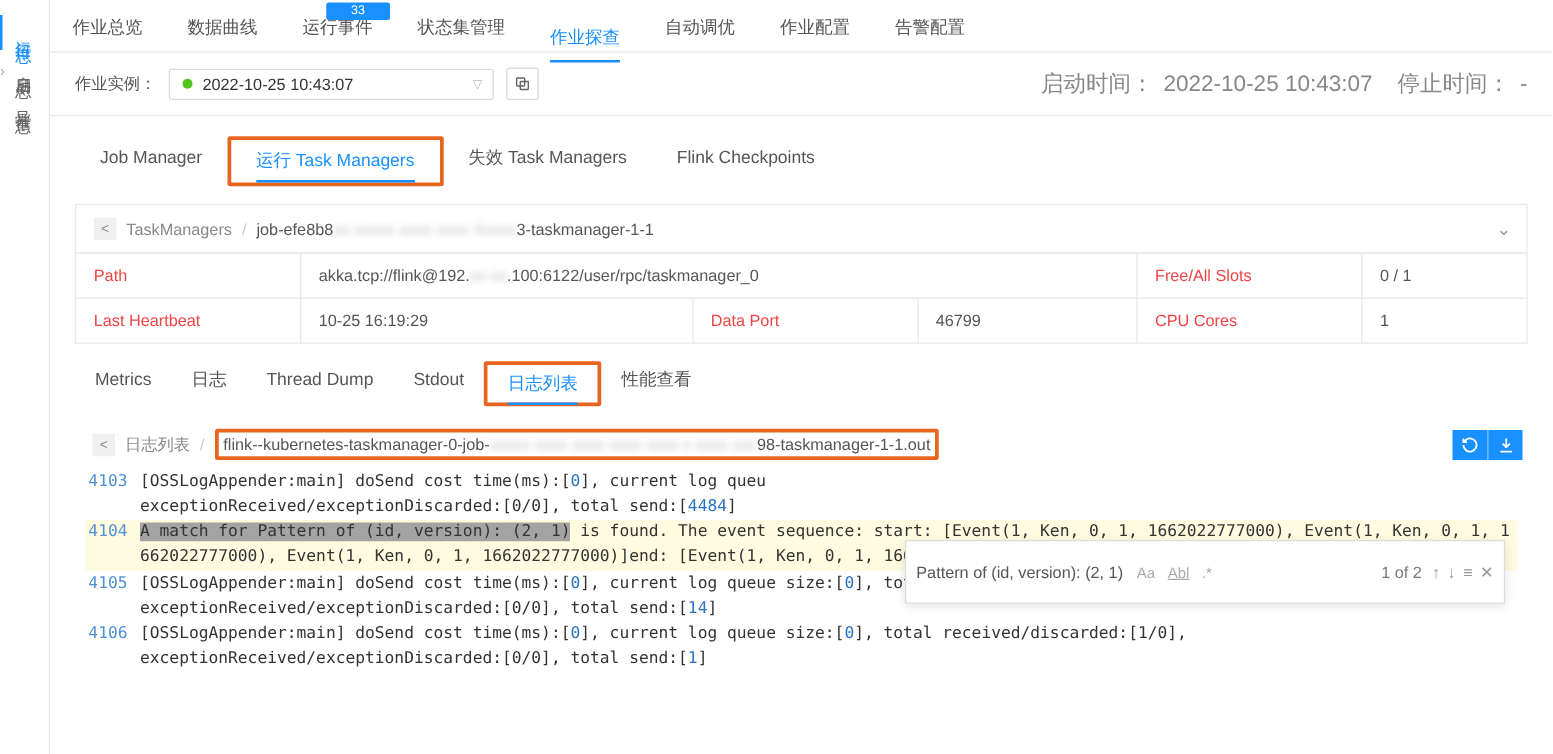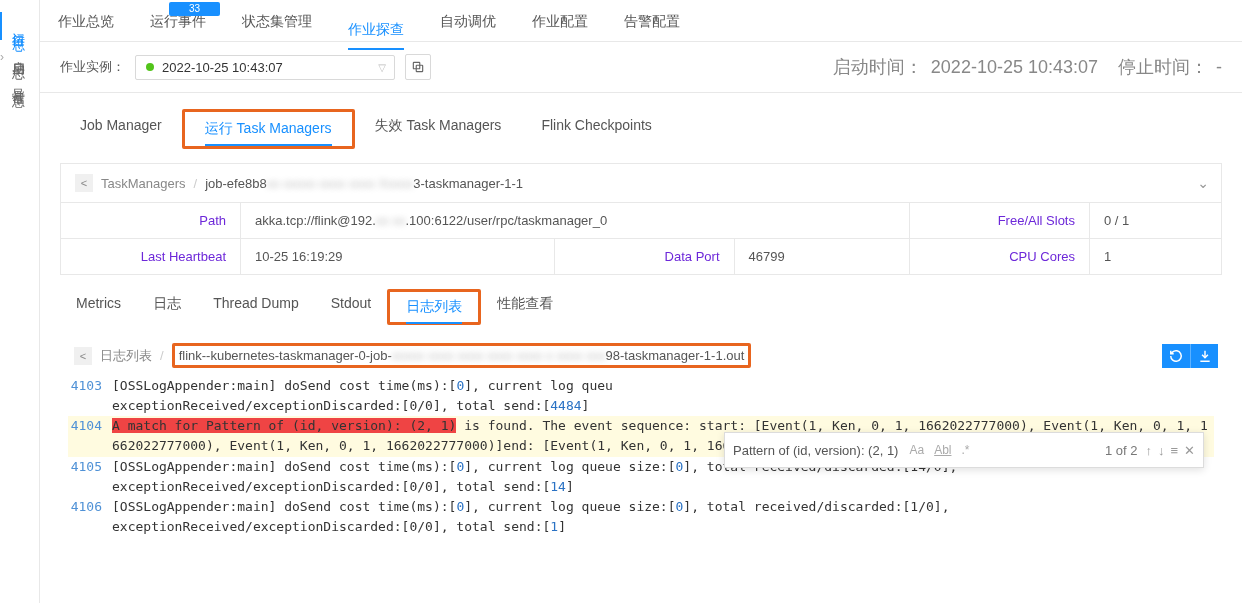--- a/index.html
+++ b/index.html
@@ -192,21 +192,21 @@
       width: 100%;
       border-collapse: collapse;
       margin-top: -1px;
     }
     .info-table td {
       border: 1px solid #e8e8e8;
       padding: 10px 14px;
       color: #555;
       font-size: 13px;
     }
-    .info-table .label-cell { color: #6d28d9; width: 180px; text-align: right; }
+    .info-table .label-cell { color: #ef4444; width: 180px; }
     .sub-sub-tabs {
       display: flex;
       gap: 0;
       margin: 14px 0 10px;
     }
     .sub-sub-tab {
       padding: 6px 16px;
       color: #555;
       cursor: pointer;
       position: relative;
@@ -256,27 +256,27 @@
       width: 44px;
       text-align: right;
       color: #4f91d6;
       padding-right: 10px;
       user-select: none;
       flex-shrink: 0;
     }
     .logtext { flex: 1; white-space: pre-wrap; word-break: break-all; }
     .num-b { color: #2a72c4; }
     .hl-line { background: #fffbe0; }
-    .hl-match { background: #ef4444; }
+    .hl-match { background: #a3a3a3; }
     .search-overlay {
       position: absolute;
       top: 432px;
       right: 38px;
       width: 480px;
-      height: 36px;
+      height: 51px;
       background: #fff;
       border: 1px solid #dcdcdc;
       box-shadow: 0 2px 8px rgba(0,0,0,0.12);
       display: flex;
       align-items: center;
       padding: 16px 8px;
       gap: 8px;
       font-size: 13px;
       color: #555;
     }
@@ -295,20 +295,21 @@
   <div class="sidebar">
     <div class="sidebar-toggle">›</div>
     <div class="sidebar-item active">运行日志</div>
     <div class="sidebar-item">启动日志</div>
     <div class="sidebar-item">异常信息</div>
   </div>
 
   <div class="main">
     <div class="top-tabs">
       <div class="top-tab">作业总览</div>
+      <div class="top-tab">数据曲线</div>
       <div class="top-tab">
         <span>运行事件</span>
         <span class="badge">33</span>
       </div>
       <div class="top-tab">状态集管理</div>
       <div class="top-tab active">作业探查</div>
       <div class="top-tab">自动调优</div>
       <div class="top-tab">作业配置</div>
       <div class="top-tab">告警配置</div>
     </div>

